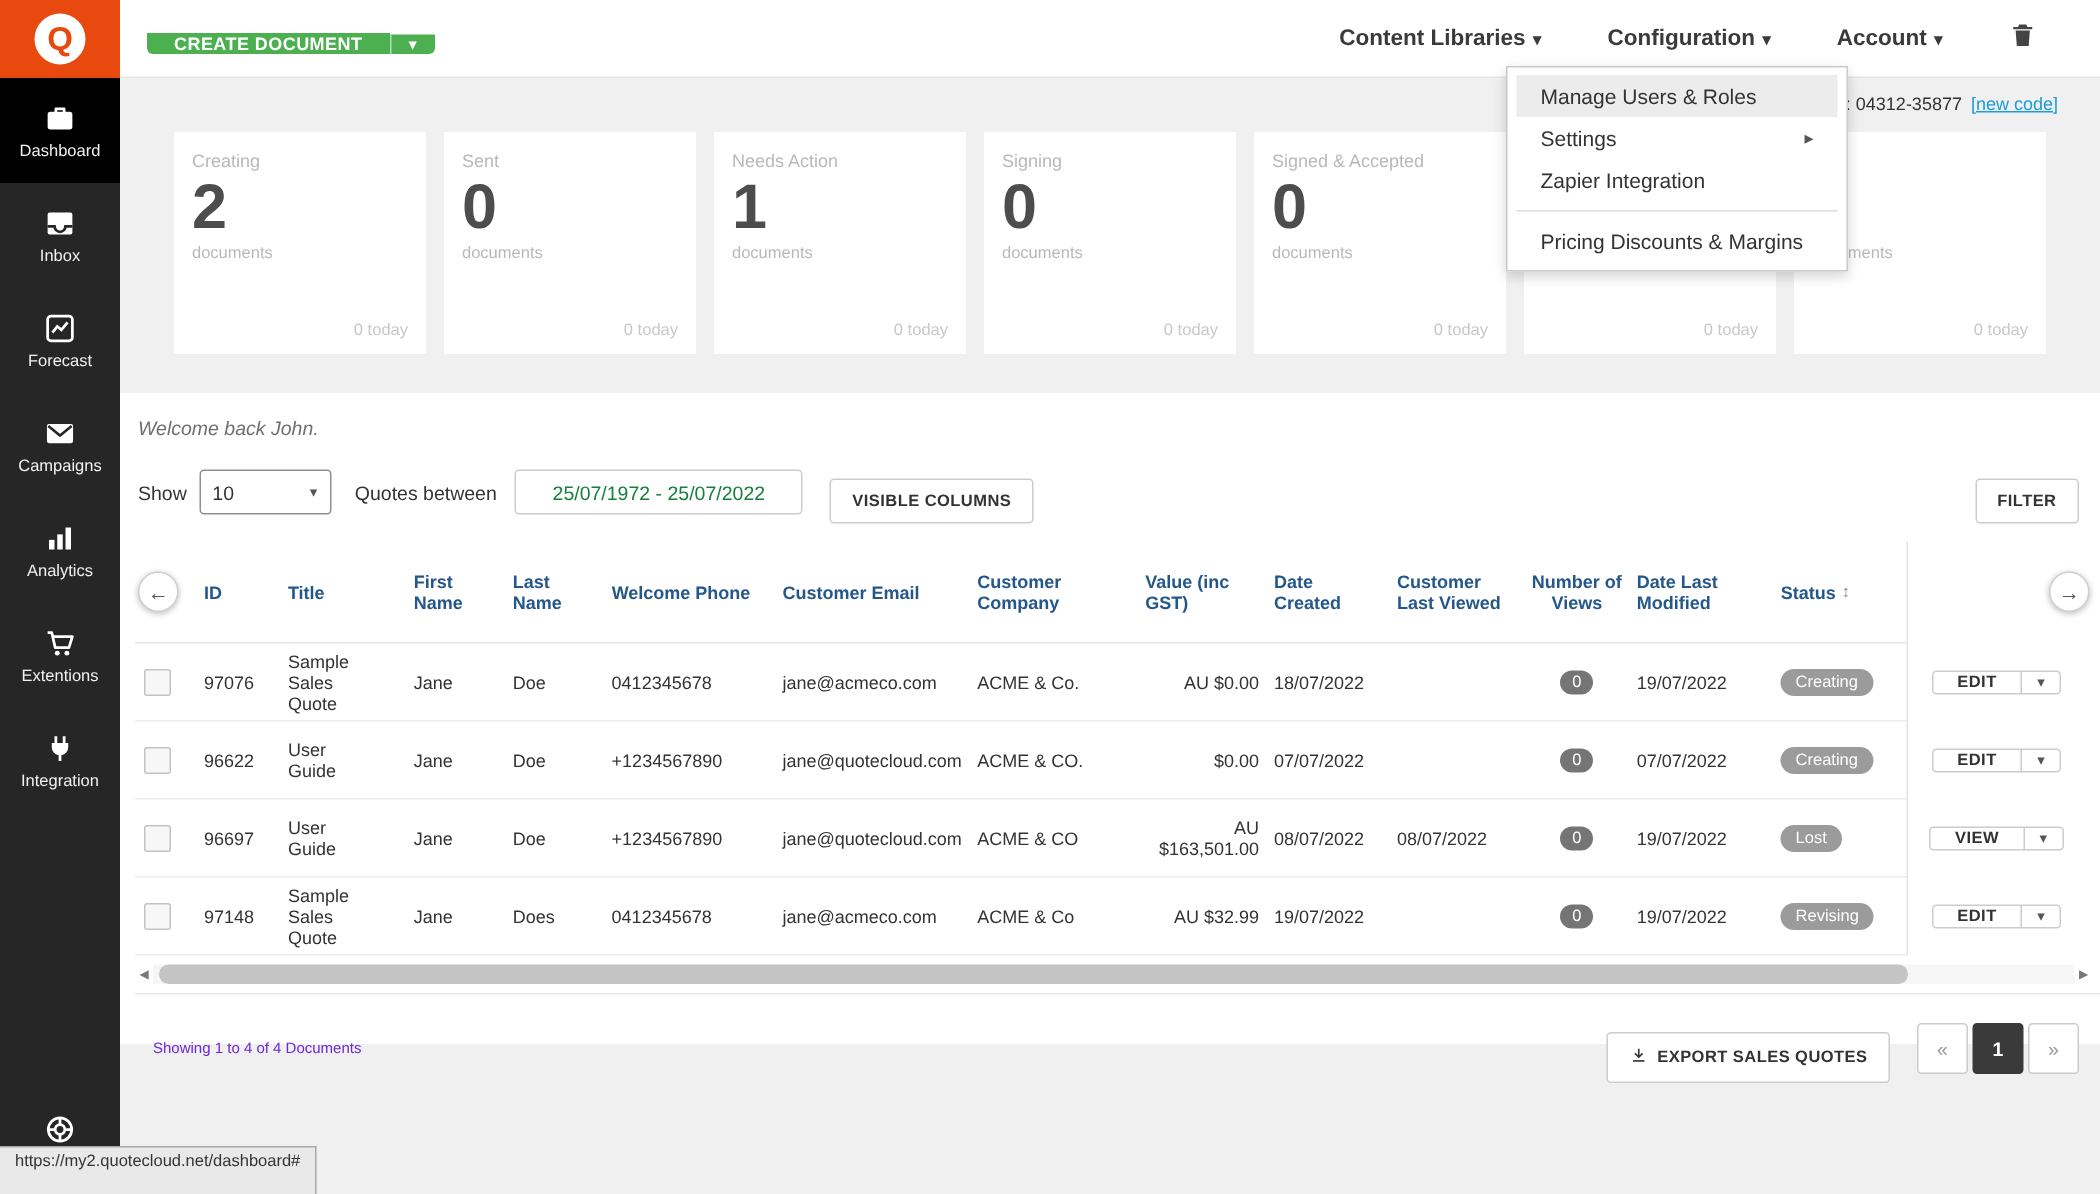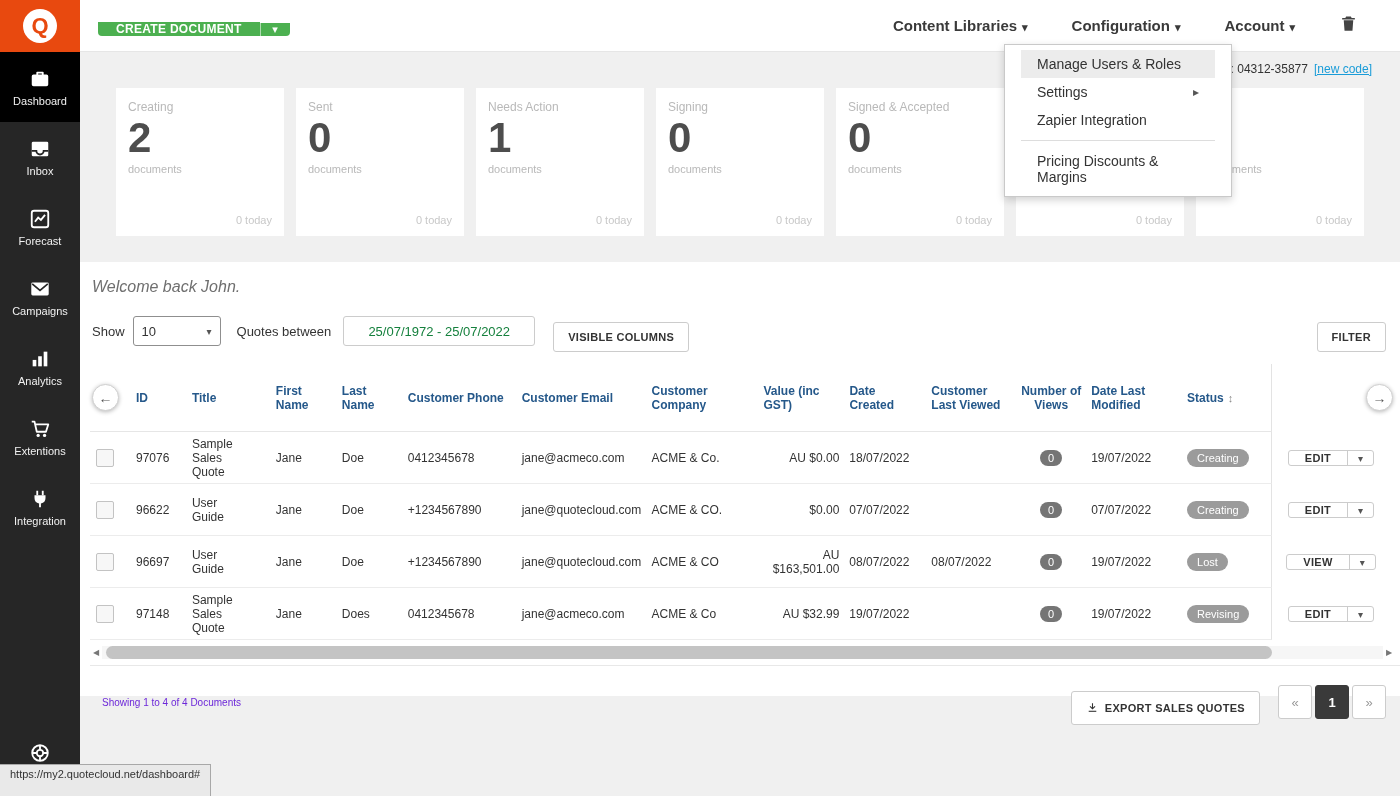--- a/index.html
+++ b/index.html
@@ -19,40 +19,40 @@
   .topbar { position:absolute; left:80px; top:0; width:1320px; height:52px; background:#fff; border-bottom:1px solid #e6e6e6; display:flex; align-items:center; z-index:20; }
   .create-btn { margin-left:18px; display:flex; height:20px; border-radius:4px; overflow:hidden; cursor:pointer;align-items:flex-end; }
   .create-main { background:#4cb050; color:#fff; font-weight:bold; font-size:12px; letter-spacing:.3px; padding:0 18px; display:flex; align-items:center; }
   .create-caret { background:#4cb050; border-left:1px solid rgba(255,255,255,.55); width:30px; display:flex; align-items:center; justify-content:center; color:#fff; font-size:11px; }
   .topnav { margin-left:auto; display:flex; align-items:center; gap:44px; padding-right:42px; }
   .topnav-item { font-size:15px; font-weight:bold; color:#3a3a3a; cursor:pointer; white-space:nowrap; }
   .topnav-item .caret { font-size:11px; margin-left:5px; color:#3a3a3a; }
   .trash-btn { cursor:pointer; display:flex; align-items:center; }
 
   
-  .config-menu { position:absolute; left:1004px; top:44px; width:228px; background:#fff; border:1px solid #c9c9c9; box-shadow:0 3px 8px rgba(0,0,0,.18); z-index:40; padding:5px 16px; }
+  .config-menu { position:absolute; left:1004px; top:44px; width:228px; background:#fff; border:1px solid #c9c9c9; box-shadow:0 3px 8px rgba(0,0,0,.18); z-index:40; padding:5px 6px; }
   .menu-item { padding:6px 16px; font-size:14px; color:#333; display:flex; justify-content:space-between; align-items:center; cursor:pointer; }
   .menu-item.hovered { background:#ececec; }
   .menu-item .submenu-arrow { color:#555; font-size:12px; }
   .menu-divider { height:1px; background:#ddd; margin:6px 0; }
 
   
   .stats { position:absolute; left:80px; top:52px; width:1320px; height:210px; background:#f0f0f0; }
   .code-line { position:absolute; top:10px; right:28px; font-size:12px; color:#333; }
   .code-link { color:#1a9cd8; margin-left:6px; text-decoration:underline; cursor:pointer; }
   .cards { position:absolute; left:36px; top:36px; display:flex; gap:12px; }
   .card { width:168px; height:148px; background:#fff; position:relative; padding:12px; }
   .card-label { font-size:12px; color:#b9b9b9; min-height:14px; }
   .card-value { font-size:42px; font-weight:bold; color:#4d4d4d; line-height:1.05; margin-top:2px; min-height:44px; }
   .card-unit { font-size:11px; color:#b9b9b9; margin-top:3px; }
   .card-today { position:absolute; bottom:10px; right:12px; font-size:11px; color:#c8c8c8; }
 
   
   .panel { position:absolute; left:80px; top:262px; width:1320px; height:434px; background:#fff; }
-  .welcome { font-style:italic; color:#6f6f6f; font-size:16px; padding:16px 12px 8px; }
+  .welcome { font-style:italic; color:#6f6f6f; font-size:13px; padding:16px 12px 8px; }
   .controls { display:flex; align-items:center; padding:6px 14px 0 12px; gap:8px; }
   .ctl-label { font-size:13px; color:#333; }
   .select { width:88px; height:30px; border:1px solid #8f8f8f; border-radius:3px; background:#fff; display:flex; align-items:center; justify-content:space-between; padding:0 8px; font-size:13px; cursor:pointer; }
   .select .caret { font-size:10px; color:#555; }
   .between-label { margin-left:8px; }
   .date-input { width:192px; height:30px; border:1px solid #ccc; border-radius:3px; text-align:center; font-size:13px; color:#15803d; font-family:"Liberation Sans", sans-serif; margin-left:4px; }
   .btn { background:#fff; border:1px solid #ccc; border-radius:3px; height:30px; padding:0 14px; font-size:11px; font-weight:bold; color:#333; display:inline-flex; align-items:center; gap:6px; cursor:pointer; letter-spacing:.3px; white-space:nowrap;margin-top:12px; }
   .btn.vis-cols { margin-left:10px; }
   .btn.filter { margin-left:auto; }
 
@@ -295,21 +295,21 @@
     <div class="nav-circle nav-left">←</div>
     <div class="nav-circle nav-right">→</div>
 
     <div class="thead">
       <div class="cols">
         <div class="th c-check"></div>
         <div class="th c-id">ID</div>
         <div class="th c-title">Title</div>
         <div class="th c-first">First Name</div>
         <div class="th c-last">Last Name</div>
-        <div class="th c-phone">Customer Phone</div>
+        <div class="th c-phone">Welcome Phone</div>
         <div class="th c-email">Customer Email</div>
         <div class="th c-company">Customer Company</div>
         <div class="th c-value">Value (inc GST)</div>
         <div class="th c-created">Date Created</div>
         <div class="th c-viewed">Customer Last Viewed</div>
         <div class="th c-views">Number of Views</div>
         <div class="th c-modified">Date Last Modified</div>
         <div class="th c-status">
           <span>Status</span>
           <span class="sort-icon">↕</span>

